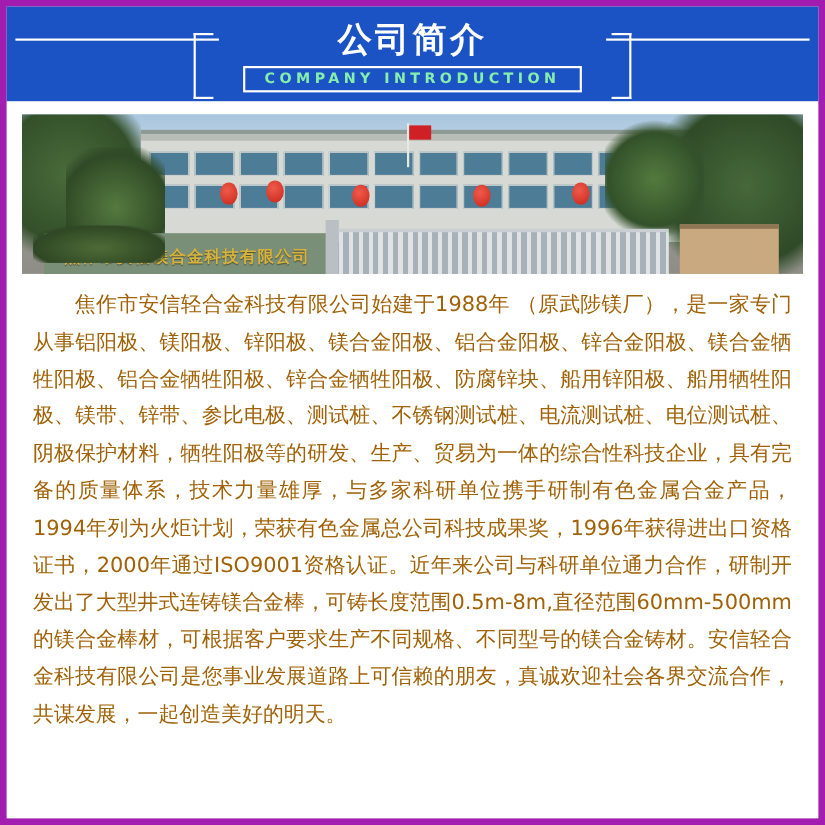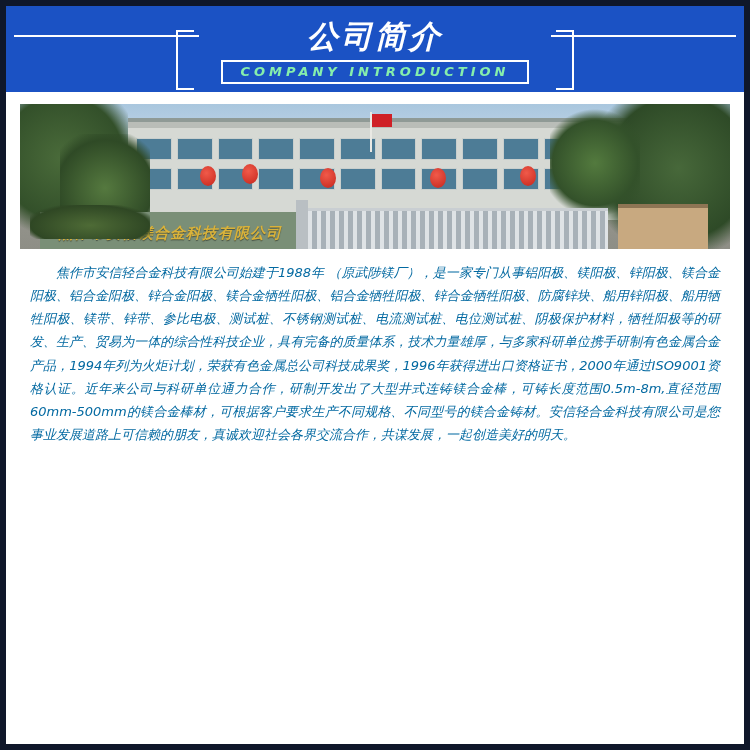--- a/index.html
+++ b/index.html
@@ -11,23 +11,22 @@
     height: 750px;
     background: #ffffff;
     font-family: "DejaVu Sans", "Liberation Sans", sans-serif;
     overflow: hidden;
   }
   .page {
     position: relative;
     width: 750px;
     height: 750px;
     box-sizing: border-box;
-    border: 6px solid #0f172a;
+    border: 6px solid #a21caf;
     background: #ffffff;
-    font-style: italic;
   }
 
   
   .header {
     position: relative;
     height: 86px;
     background: #1b52c4;
     display: flex;
     flex-direction: column;
     align-items: center;
@@ -226,22 +225,22 @@
     position: absolute;
     bottom: 10px; left: 10px;
     width: 120px; height: 34px;
     background: radial-gradient(ellipse at 50% 60%, #4e6b36 0%, #2f4724 70%, rgba(47,71,36,0) 80%);
   }
 
   
   .text-block {
     margin-top: 12px;
     padding: 0 10px;
-    color: #0369a1;
-    font-size: 13px;
+    color: #a16207;
+    font-size: 19px;
     line-height: 1.78;
     text-align: justify;
     text-justify: inter-ideograph;
     font-family: "DejaVu Sans", "Liberation Sans", sans-serif;
   }
   .text-block p {
     margin: 0;
     text-indent: 2em;
   }
 </style>

